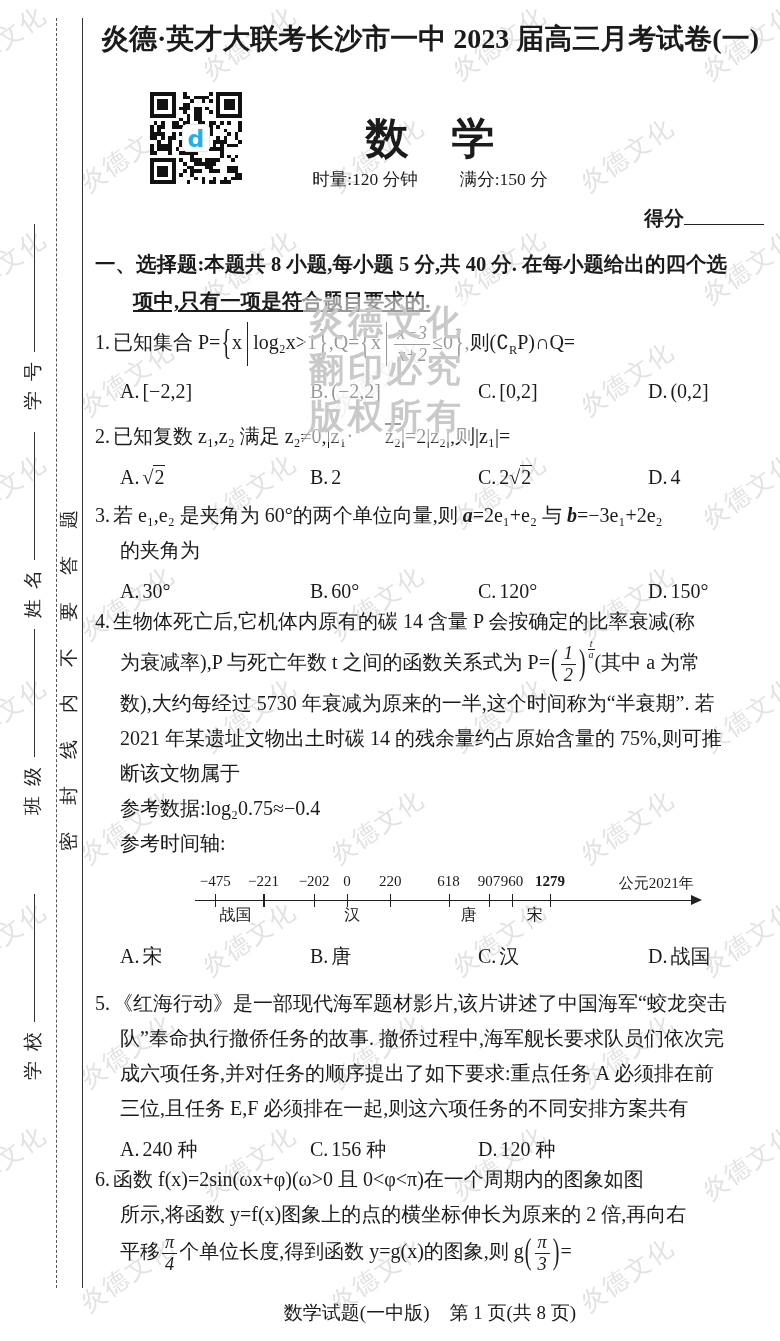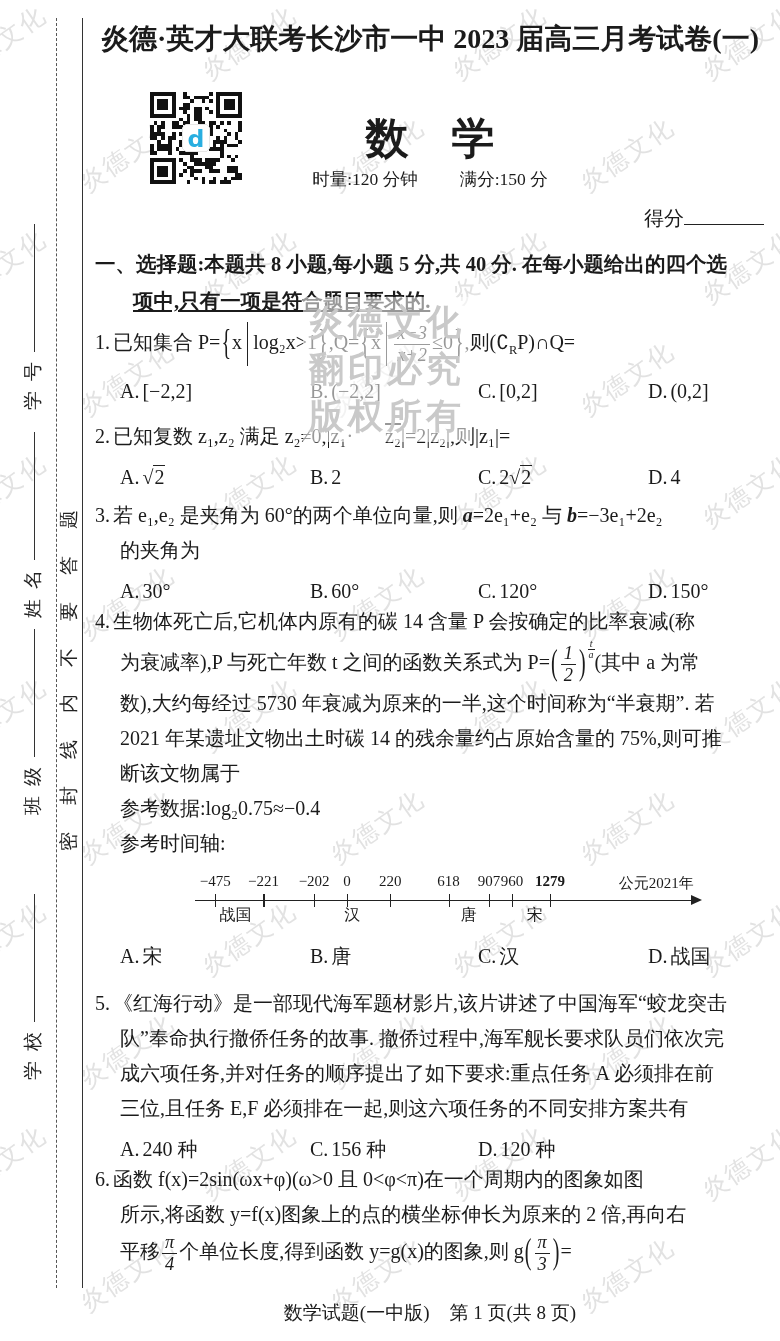--- a/index.html
+++ b/index.html
@@ -21,21 +21,21 @@
   #seal{position:absolute;width:0;height:0;left:69px;top:667px;}
   #seal>span{position:absolute;transform:translate(-50%,-50%) rotate(-90deg);
       white-space:nowrap;font-size:19px;letter-spacing:27px;color:#222;}
   
   #title{position:absolute;left:92px;top:20px;width:676px;text-align:center;font-size:28px;
       font-weight:bold;white-space:nowrap;}
   #qr{position:absolute;left:150px;top:92px;width:92px;height:92px;}
   #subject{position:absolute;left:95px;top:110px;width:670px;text-align:center;font-size:43px;font-weight:bold;}
   #meta{position:absolute;left:95px;top:167px;width:670px;text-align:center;font-size:17.5px;}
   #meta .gap{display:inline-block;width:42px;}
-  #score{position:absolute;right:16px;top:203px;font-size:20px;font-weight:normal;}
+  #score{position:absolute;right:16px;top:203px;font-size:20px;font-weight:bold;}
   #score .blank{display:inline-block;width:80px;border-bottom:1.2px solid #222;height:1.05em;}
   #sect{position:absolute;left:95px;top:246px;width:672px;font-weight:bold;font-size:20.5px;line-height:37px;}
   #sect .l2{padding-left:38px;text-decoration:underline;}
   
   .question{position:absolute;left:95px;width:672px;font-size:20px;}
   .qline{line-height:35px;}
   .qline.cont{padding-left:25px;}
   .qnum{margin-right:3px;}
   .opts{display:grid;grid-template-columns:190px 168px 170px 1fr;padding-left:25px;margin-top:6px;line-height:34px;}
   .olab{margin-right:3px;}

